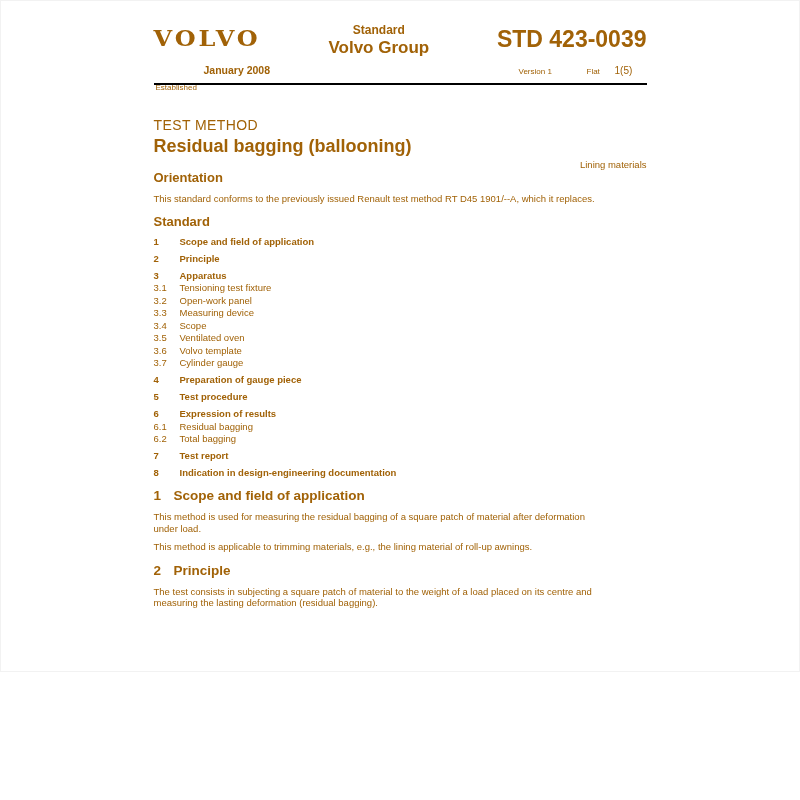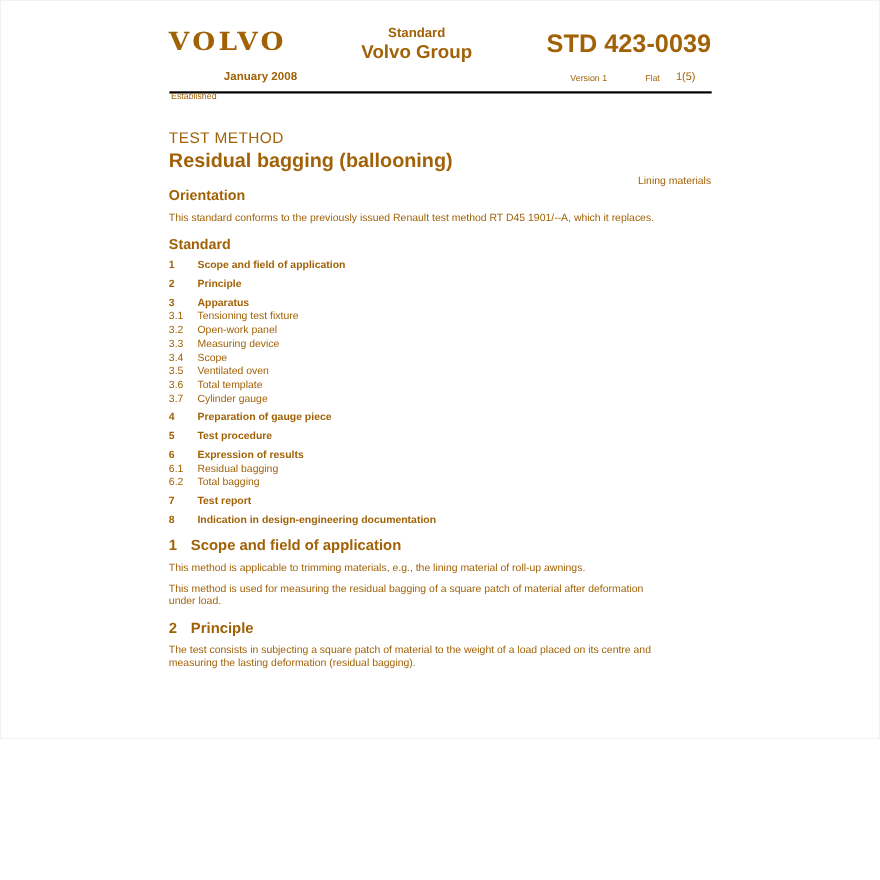--- a/index.html
+++ b/index.html
@@ -117,21 +117,21 @@
         <div class="c-row lvl2">
     <span class="c-num">3.4</span>
     <span class="c-label">Scope</span>
   </div>
         <div class="c-row lvl2">
     <span class="c-num">3.5</span>
     <span class="c-label">Ventilated oven</span>
   </div>
         <div class="c-row lvl2">
     <span class="c-num">3.6</span>
-    <span class="c-label">Total template</span>
+    <span class="c-label">Volvo template</span>
   </div>
         <div class="c-row lvl2">
     <span class="c-num">3.7</span>
     <span class="c-label">Cylinder gauge</span>
   </div>
         <div class="c-row lvl1">
     <span class="c-num">4</span>
     <span class="c-label">Preparation of gauge piece</span>
   </div>
         <div class="c-row lvl1">
@@ -159,23 +159,23 @@
     <span class="c-label">Indication in design-engineering documentation</span>
   </div>
       </div>
 
     <div>
         <section class="section">
     <h2 class="section-h">
       <span class="s-num">1</span>
       <span class="s-title">Scope and field of application</span>
     </h2>
-  <p class="body-p">This method is applicable to trimming materials, e.g., the lining material of roll-up awnings.</p>
-          <p class="body-p">This method is used for measuring the residual bagging of a square patch of material after deformation
+  <p class="body-p">This method is used for measuring the residual bagging of a square patch of material after deformation
 under load.</p>
+          <p class="body-p">This method is applicable to trimming materials, e.g., the lining material of roll-up awnings.</p>
         </section>
         <section class="section">
     <h2 class="section-h">
       <span class="s-num">2</span>
       <span class="s-title">Principle</span>
     </h2>
   <p class="body-p">The test consists in subjecting a square patch of material to the weight of a load placed on its centre and
 measuring the lasting deformation (residual bagging).</p>
         </section>
       </div>

